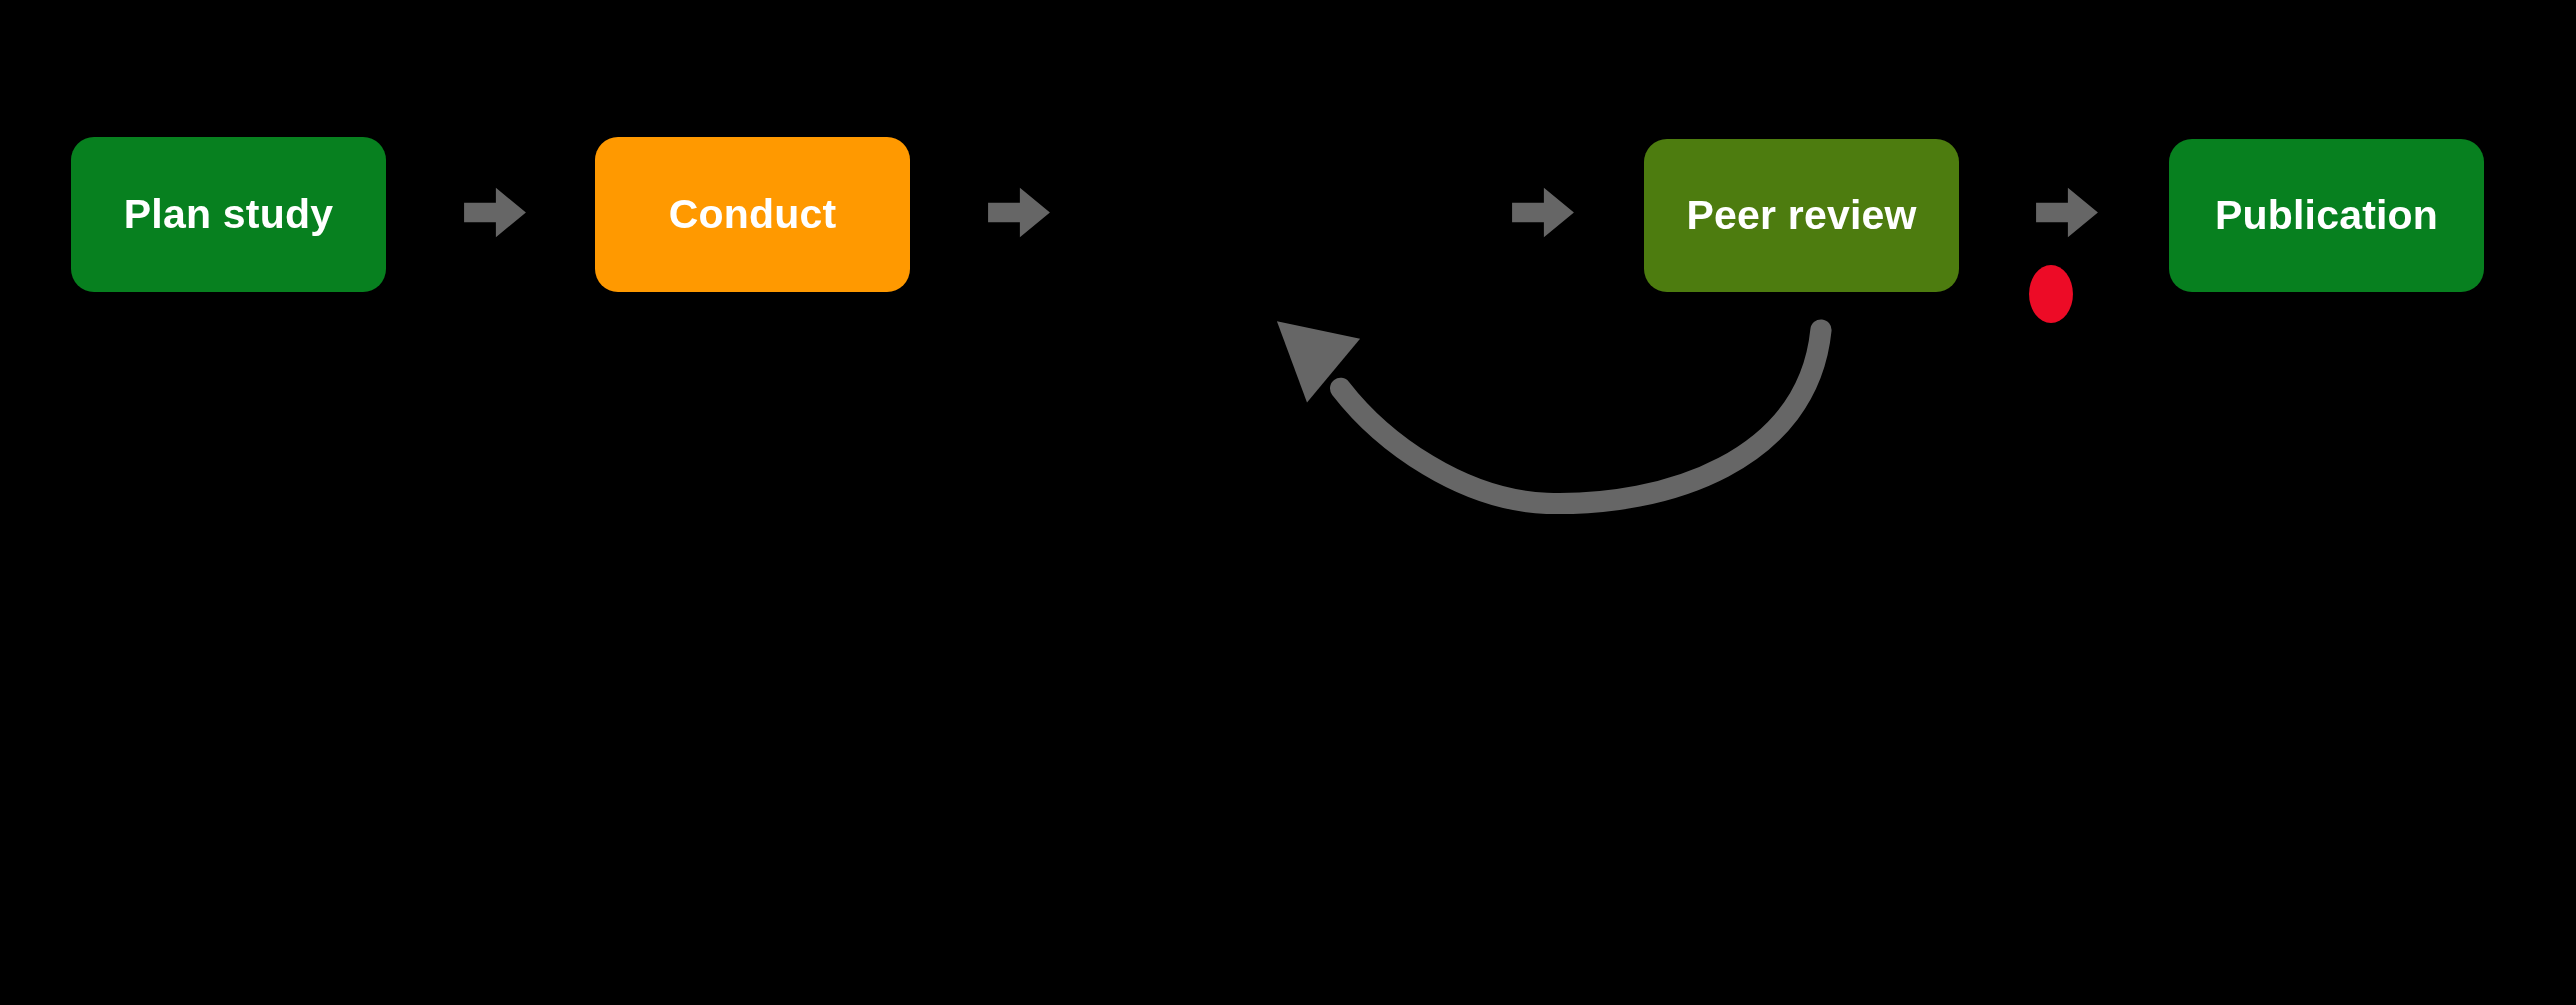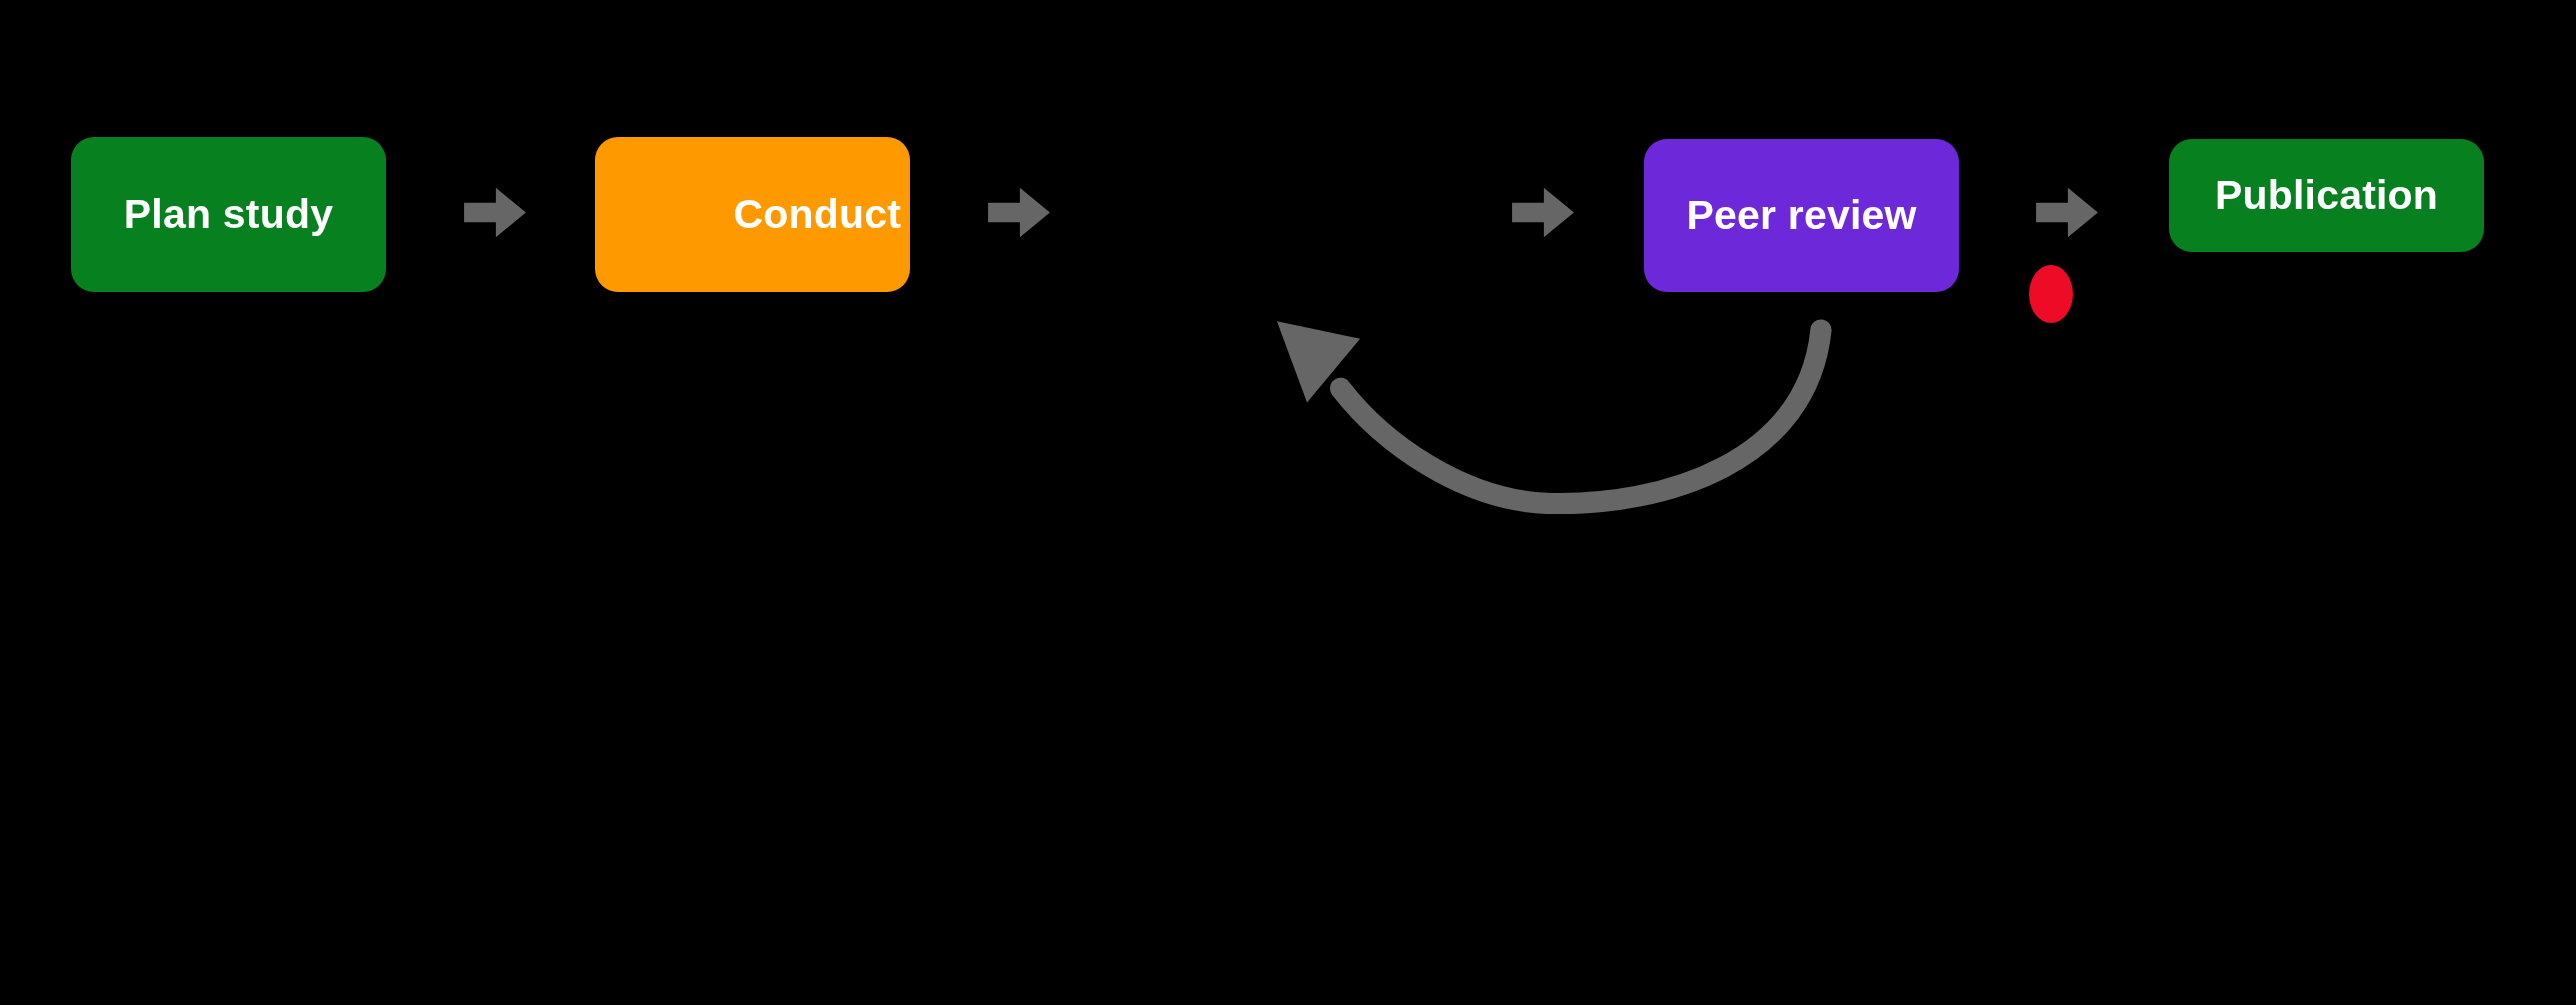--- a/index.html
+++ b/index.html
@@ -65,30 +65,30 @@
 </style>
 </head>
 <body>
 
 <div id="stage" style="width: 2576px; height: 1006px; background: rgb(0, 0, 0);">
 
   <div class="node" style="left: 71px; top: 137px; width: 315px; height: 155px; background: rgb(7, 128, 31);">
     <span class="node-label">Plan study</span>
   </div>
 
-  <div class="node" style="left: 595px; top: 137px; width: 315px; height: 155px; background: rgb(255, 153, 0); justify-content: flex-end;">
+  <div class="node" style="left: 595px; top: 137px; width: 315px; height: 155px; background: rgb(255, 153, 0);">
     <span class="node-label">Conduct</span>
   </div>
 
 
-  <div class="node" style="left: 1644px; top: 139px; width: 315px; height: 153px; background: #6d28d9;">
+  <div class="node" style="left: 1644px; top: 139px; width: 315px; height: 153px; background: #4d7c0f;">
     <span class="node-label">Peer review</span>
   </div>
 
-  <div class="node" style="left: 2169px; top: 139px; width: 315px; height: 113px; background: rgb(7, 128, 31);">
+  <div class="node" style="left: 2169px; top: 139px; width: 315px; height: 153px; background: rgb(7, 128, 31);">
     <span class="node-label">Publication</span>
   </div>
 
   <div class="connector" style="left: 464px; top: 186px; width: 62px; height: 53px;">
     <svg viewBox="0 0 70 60" width="62" height="53" aria-hidden="true">
       <polygon class="arrow-shape" points="0,19 36,19 36,2 70,30 36,58 36,41 0,41" fill="#666666"></polygon>
     </svg>
   </div>
 
   <div class="connector" style="left: 988px; top: 186px; width: 62px; height: 53px;">

